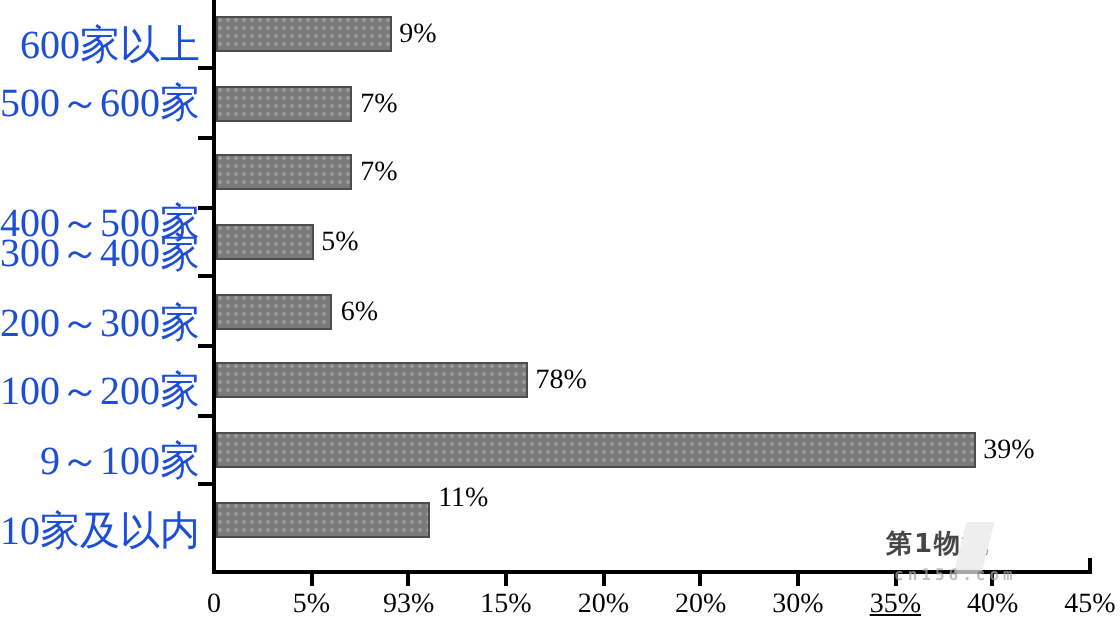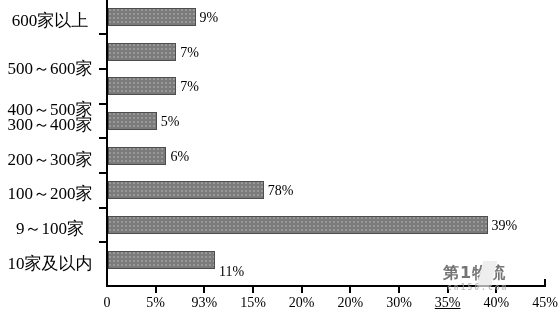--- a/index.html
+++ b/index.html
@@ -82,23 +82,23 @@
     color: #000000;
     text-align: center;
     white-space: nowrap;
     transform: translateX(-50%);
     letter-spacing: 0px;
   }
   .ylabel-box {
     position: absolute;
     left: 0px;
     width: 100px;
-    text-align: center;
-    font-size: 17px;
-    color: #000000;
+    text-align: right;
+    font-size: 20px;
+    color: #1d4ed8;
     white-space: nowrap;
   }
 
   
   .bar {
     position: absolute;
     left: 108px;
     height: 18px;
     background-color: #7b7b7b;
     background-image:
@@ -124,23 +124,23 @@
     width: 108px;
     height: 36px;
     opacity: 0.72;
     pointer-events: none;
   }
   .wm-main {
     position: absolute;
     left: 0px;
     top: 0px;
     font-family: "DejaVu Sans", sans-serif;
-    font-size: 16px;
+    font-size: 13px;
     font-weight: bold;
-    color: #404040;
+    color: #000000;
     letter-spacing: 1px;
     white-space: nowrap;
     line-height: 21px;
   }
   .wm-sub {
     position: absolute;
     left: 4px;
     top: 21px;
     font-family: "DejaVu Sans Mono", monospace;
     font-size: 8px;
@@ -196,21 +196,21 @@
         <div class="xlabel" style="left: 253px;">15%</div>
         <div class="xlabel" style="left: 301.667px;">20%</div>
         <div class="xlabel" style="left: 350.333px;">20%</div>
         <div class="xlabel" style="left: 399px;">30%</div>
         <div class="xlabel" style="left: 447.667px; text-decoration: underline;">35%</div>
         <div class="xlabel" style="left: 496.333px;">40%</div>
         <div class="xlabel" style="left: 545px;">45%</div>
       </div>
     <div id="ylabel-layer">
         <div class="ylabel-box" style="top: 9px;">600家以上</div>
-        <div class="ylabel-box" style="top: 57px;">500～600家</div>
+        <div class="ylabel-box" style="top: 38px;">500～600家</div>
         <div class="ylabel-box" style="top: 78.3px; margin-top: 20px;">400～500家</div>
         <div class="ylabel-box" style="top: 112.95px;">300～400家</div>
         <div class="ylabel-box" style="top: 147.6px;">200～300家</div>
         <div class="ylabel-box" style="top: 182.25px;">100～200家</div>
         <div class="ylabel-box" style="top: 216.9px;">9～100家</div>
         <div class="ylabel-box" style="top: 251.55px;">10家及以内</div>
       </div>
     <div id="bar-layer">
         <div class="bar" style="top: 8px; width: 87.6px;"></div>
         <div class="bar" style="top: 42.65px; width: 68.1333px;"></div>
@@ -222,21 +222,21 @@
         <div class="bar" style="top: 250.55px; width: 107.067px;"></div>
       </div>
     <div id="valuelabel-layer">
         <div class="value-label" style="left: 199.6px; top: 10px;">9%</div>
         <div class="value-label" style="left: 180.133px; top: 44.65px;">7%</div>
         <div class="value-label" style="left: 180.133px; top: 79.3px;">7%</div>
         <div class="value-label" style="left: 160.667px; top: 113.95px;">5%</div>
         <div class="value-label" style="left: 170.4px; top: 148.6px;">6%</div>
         <div class="value-label" style="left: 267.733px; top: 183.25px;">78%</div>
         <div class="value-label" style="left: 491.6px; top: 217.9px;">39%</div>
-        <div class="value-label" style="left: 219.067px; top: 264px;">11%</div>
+        <div class="value-label" style="left: 219.067px; top: 242px;">11%</div>
       </div>
 
   </div>
 
   <div id="watermark">
     <div class="wm-main">第1物流</div>
     <div class="wm-slash"></div>
     <div class="wm-sub">cn156.com</div>
   </div>
 </div>

